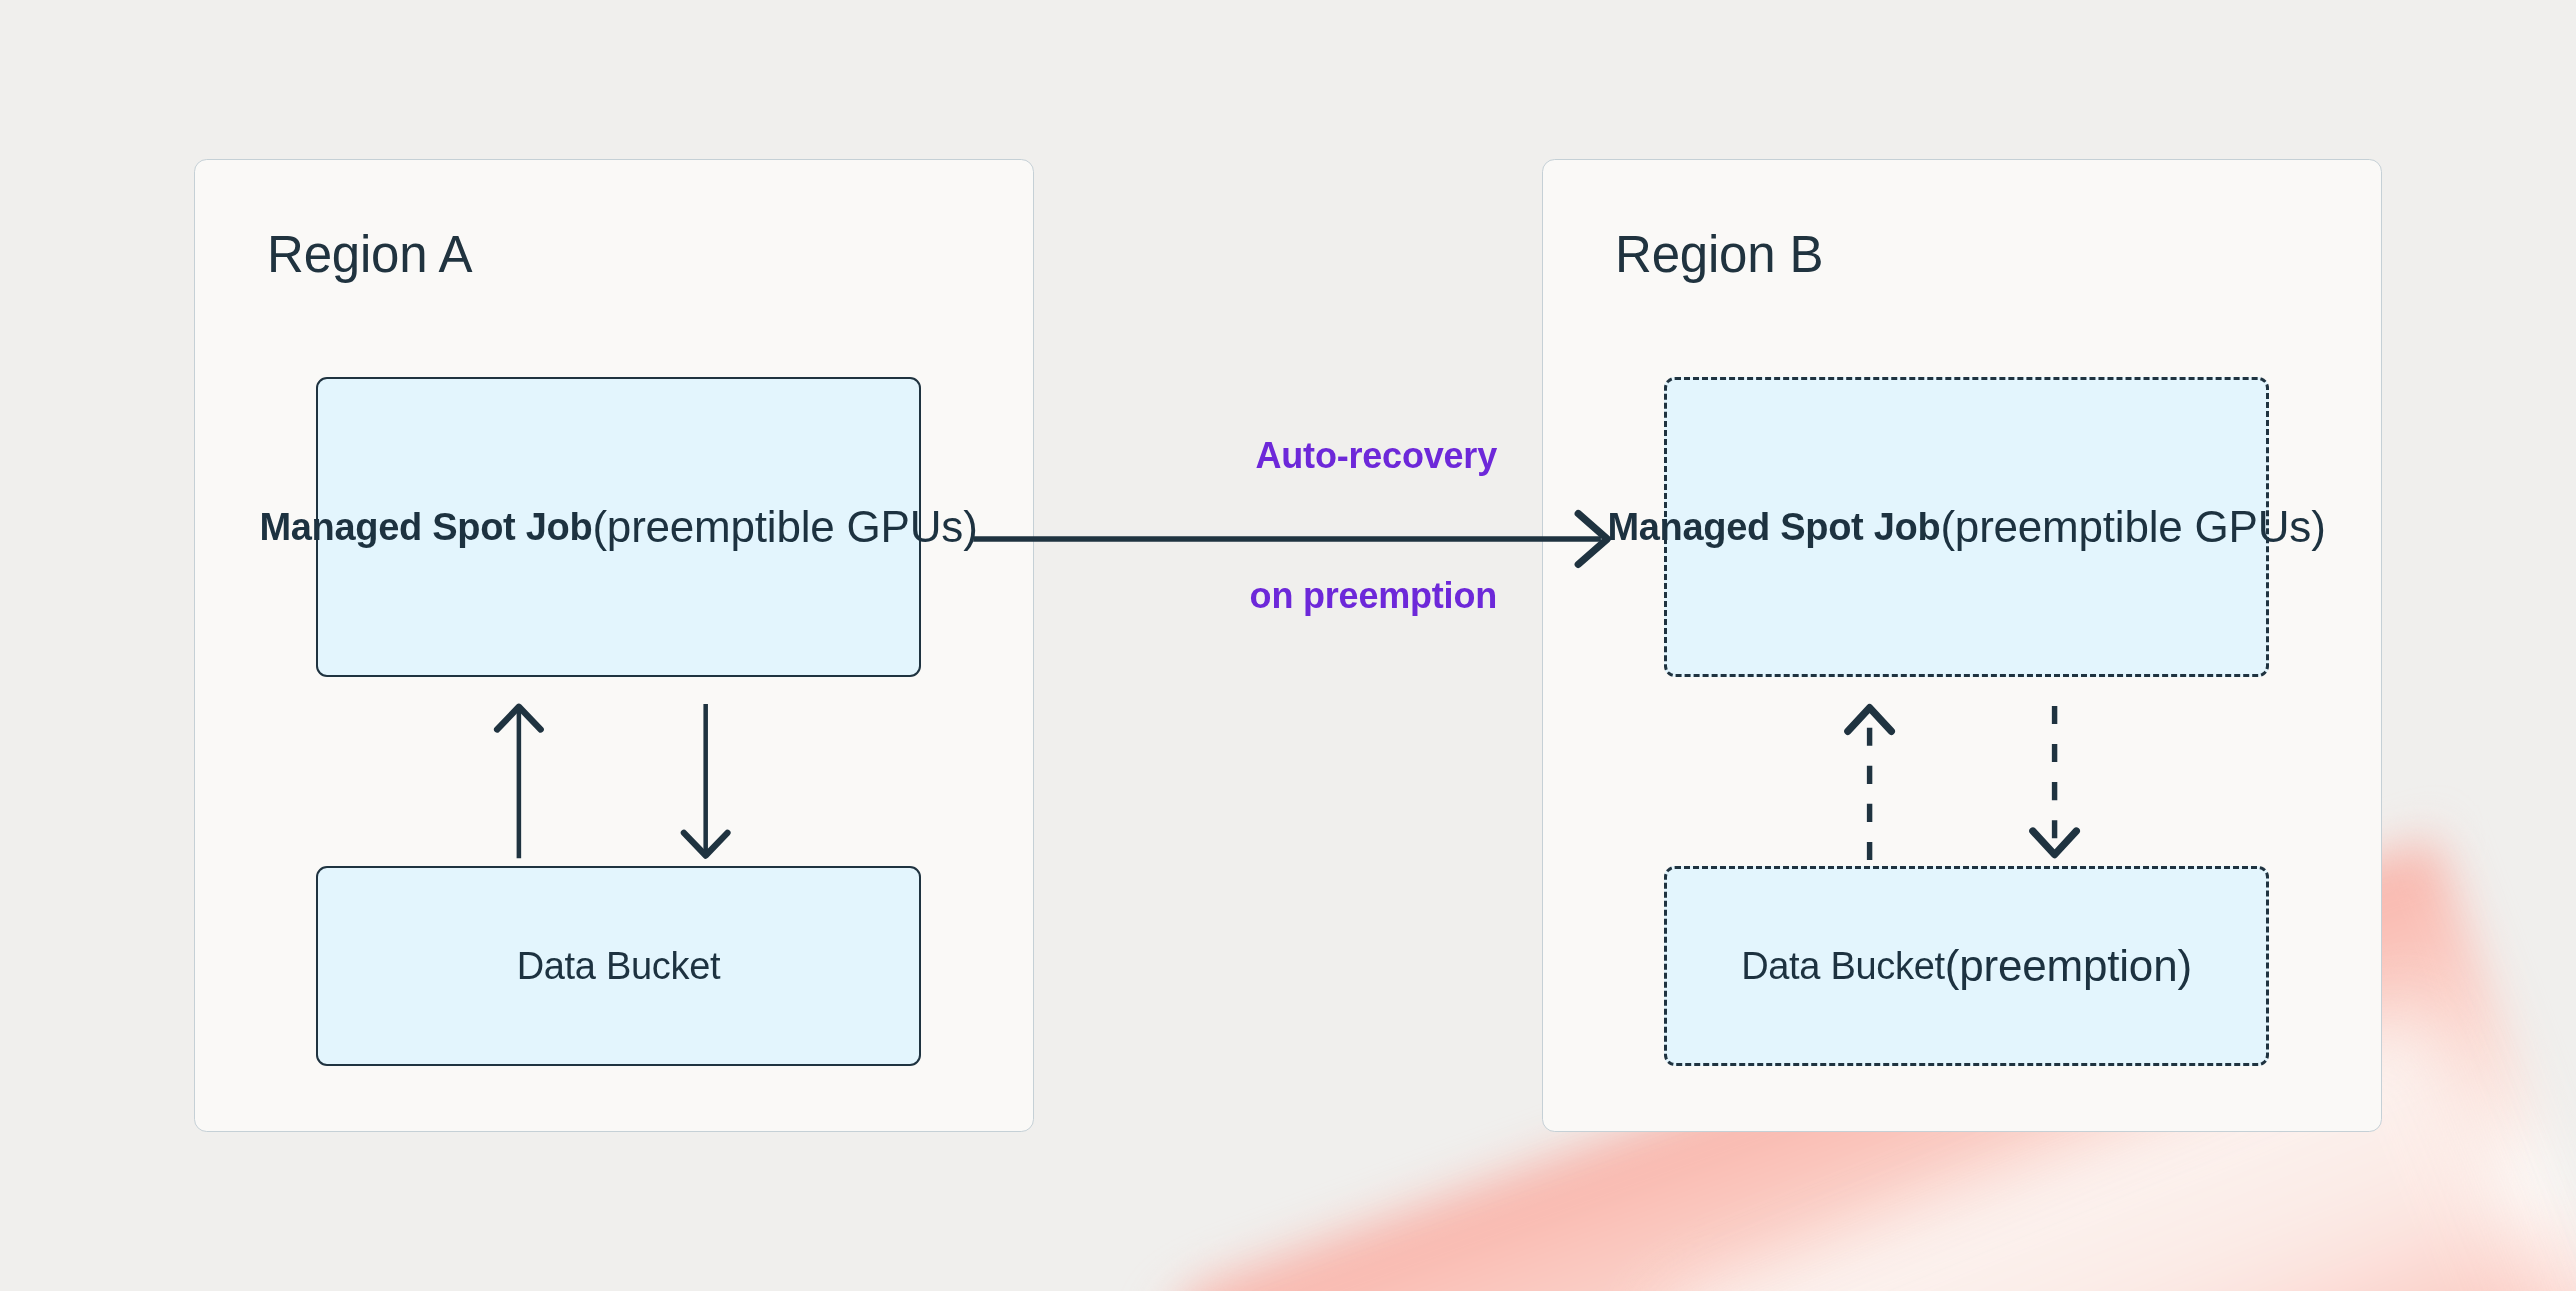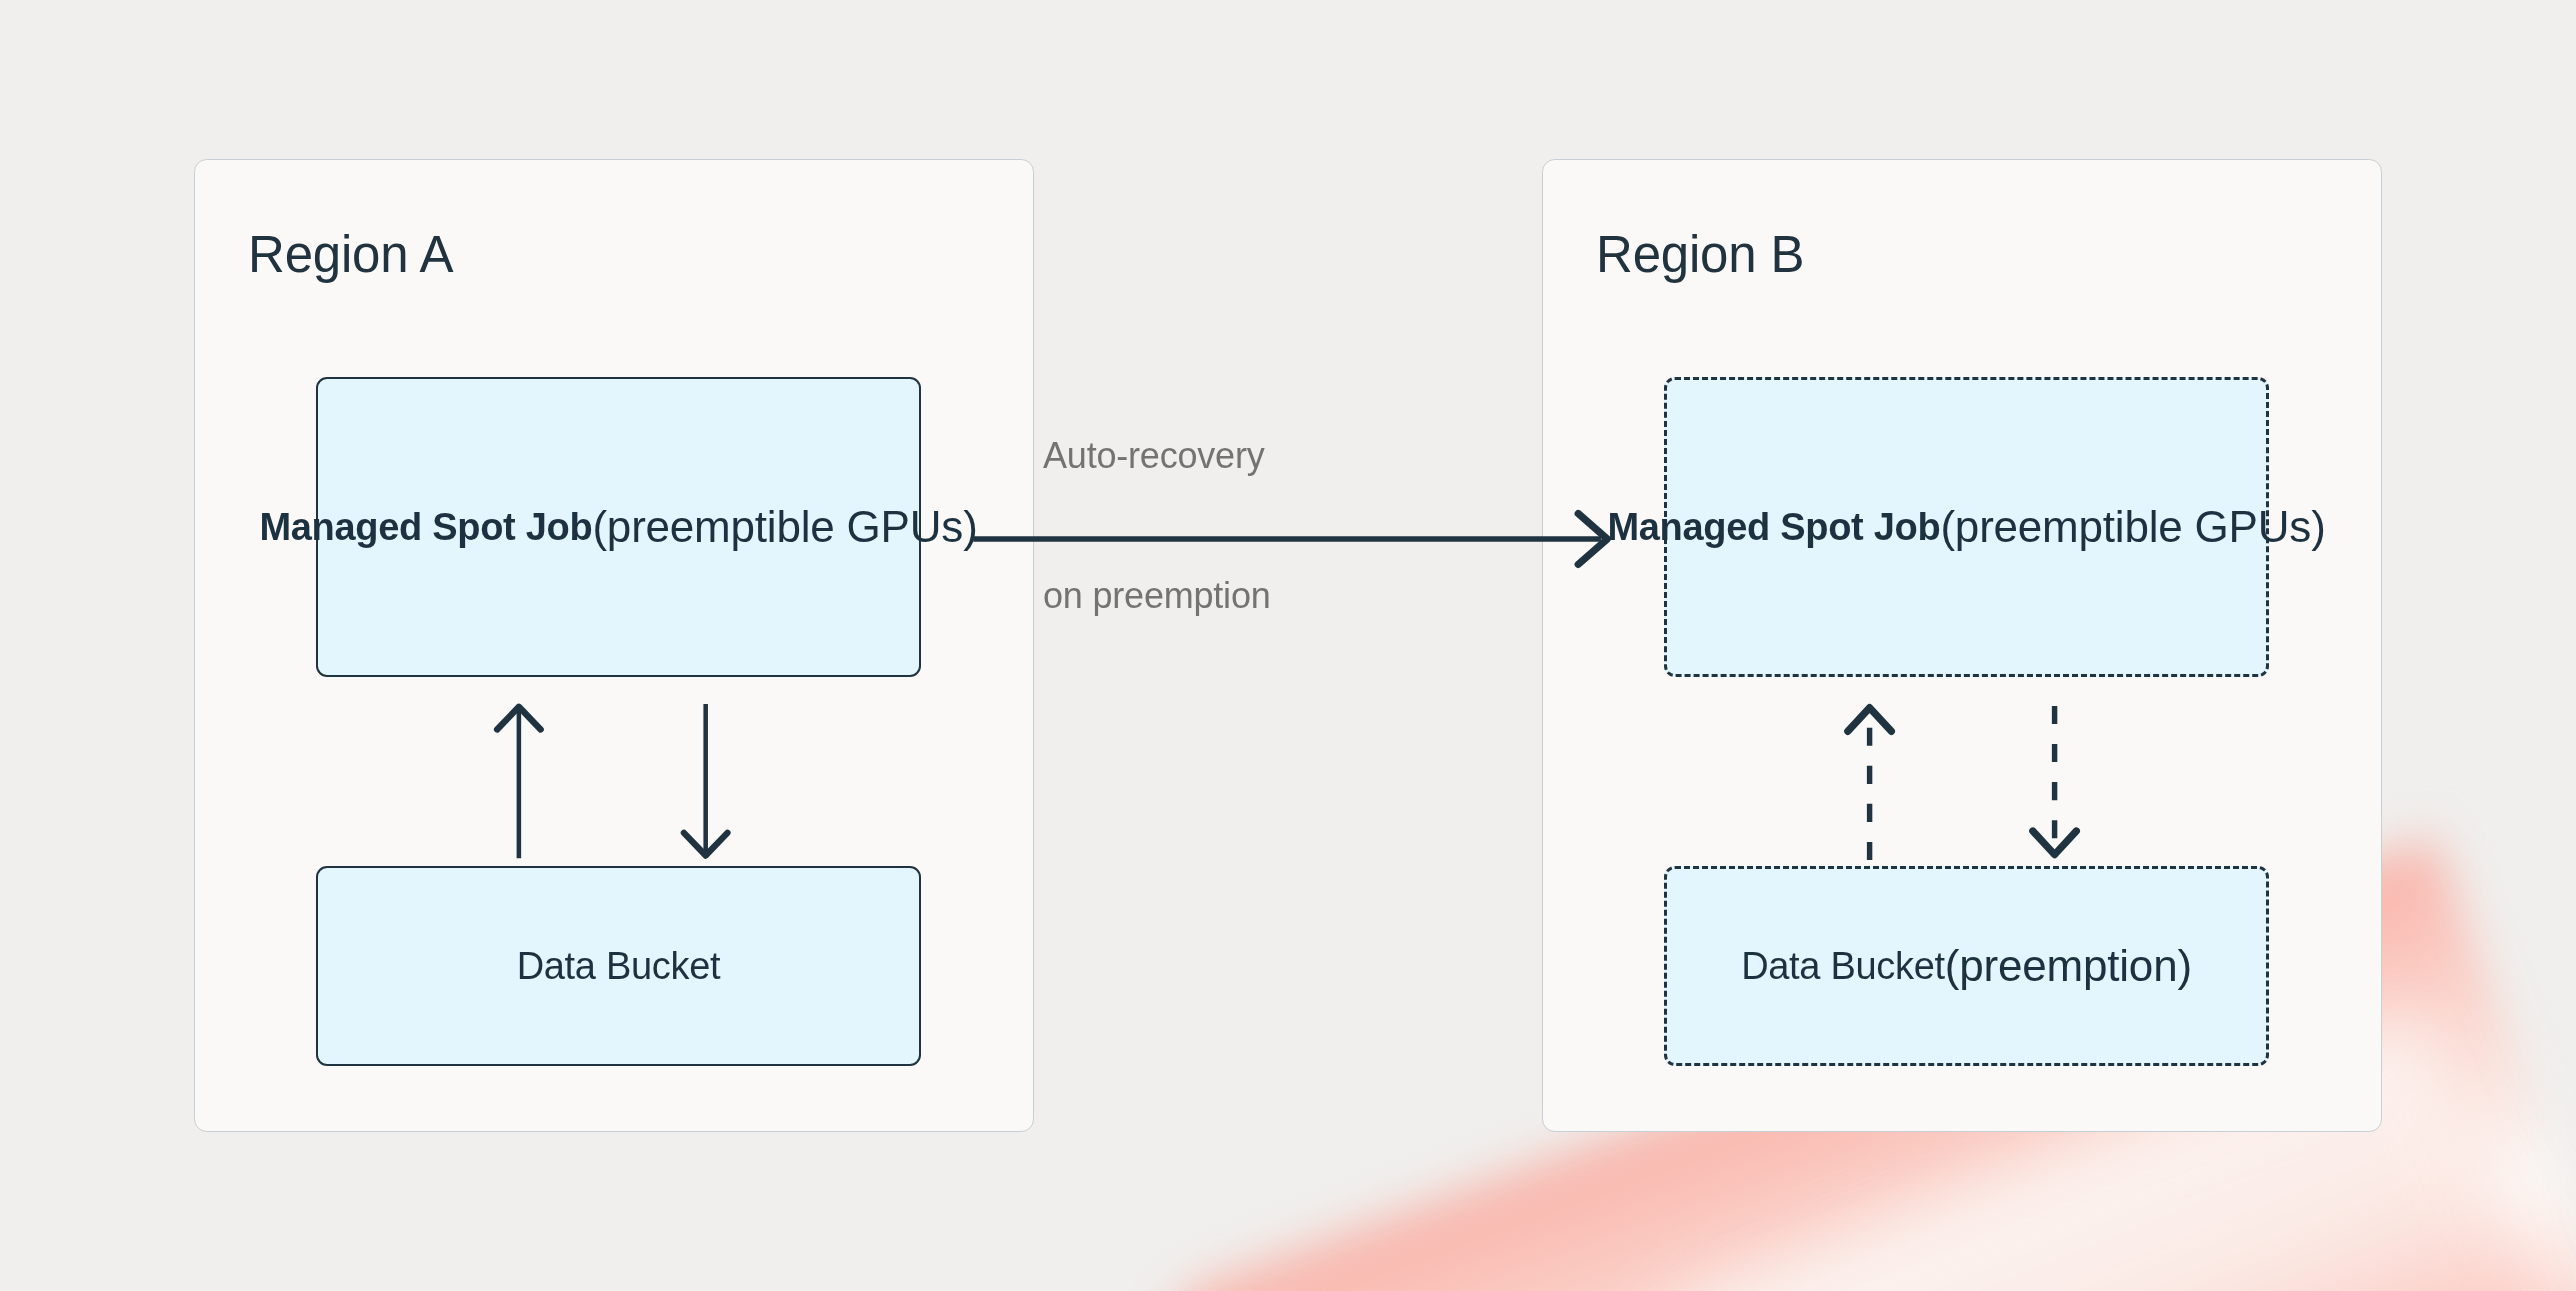--- a/index.html
+++ b/index.html
@@ -39,21 +39,21 @@
     position:absolute;
     background:#faf9f7;
     border:1.8px solid #c5d0d6;
     border-radius:12.7px;
     box-sizing:border-box;
   }
   #panel-a{left:194px;top:159px;width:840px;height:973px;}
   #panel-b{left:1542px;top:159px;width:840px;height:973px;}
 
   .region-title{
-    position:absolute;left:53px;top:65px;
+    position:absolute;left:72px;top:65px;
     font-size:51px;font-weight:400;letter-spacing:-0.2px;
     color:#20333f;white-space:nowrap;
   }
 
   .node{
     position:absolute;
     background:#e3f5fd;
     border:2.7px solid #1f3340;
     border-radius:11px;
     box-sizing:border-box;
@@ -65,22 +65,22 @@
   .node.dashed{border-style:dashed;border-width:3.6px;}
   .node .line1{font-size:38px;font-weight:700;color:#1d3240;letter-spacing:-0.3px;white-space:nowrap;}
   .node .line2{font-size:44px;font-weight:400;color:#1d3240;letter-spacing:-0.2px;white-space:nowrap;}
   .node.single .line1{font-weight:400;font-size:38px;}
 
   #job-a{left:121px;top:217px;width:605px;height:300px;}
   #bucket-a{left:121px;top:706px;width:605px;height:200px;}
   #job-b{left:121px;top:217px;width:605px;height:300px;}
   #bucket-b{left:121px;top:706px;width:605px;height:200px;}
   .flow-label{
-    position:absolute;text-align:left;white-space:nowrap;
-    font-size:36px;font-weight:400;color:#737373;letter-spacing:-0.2px;
+    position:absolute;text-align:right;white-space:nowrap;
+    font-size:36px;font-weight:700;color:#6d28d9;letter-spacing:-0.2px;
   }
   #label-auto-recovery{left:1043px;top:435px;width:454px;}
   #label-on-preemption{left:1043px;top:575px;width:454px;}
   svg{display:block;}
   .svg-abs{position:absolute;left:0;top:0;pointer-events:none;}
 </style>
 </head>
 <body>
 
 <div class="swoosh-layer">

